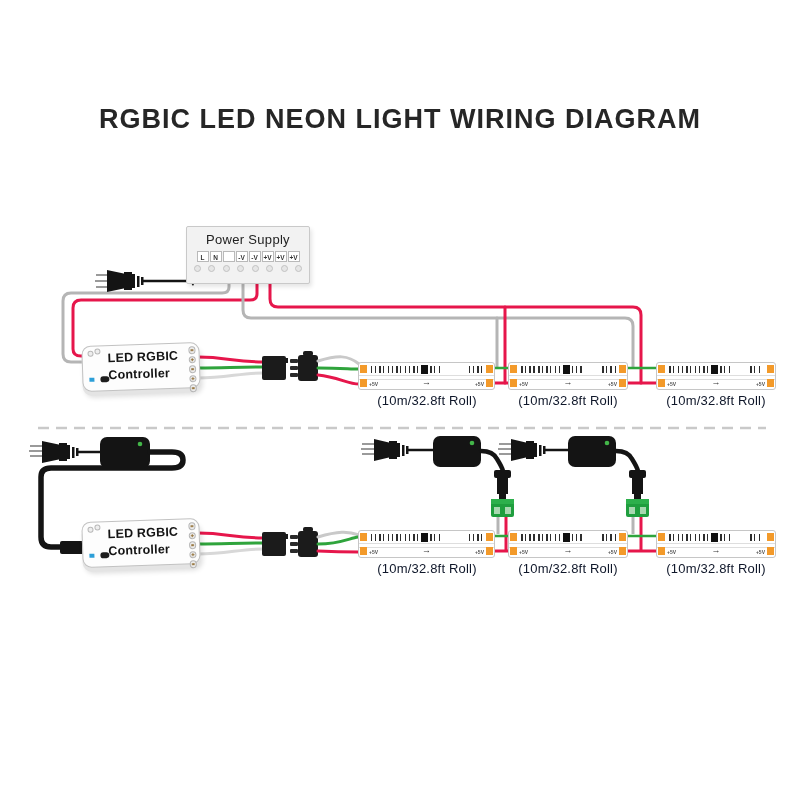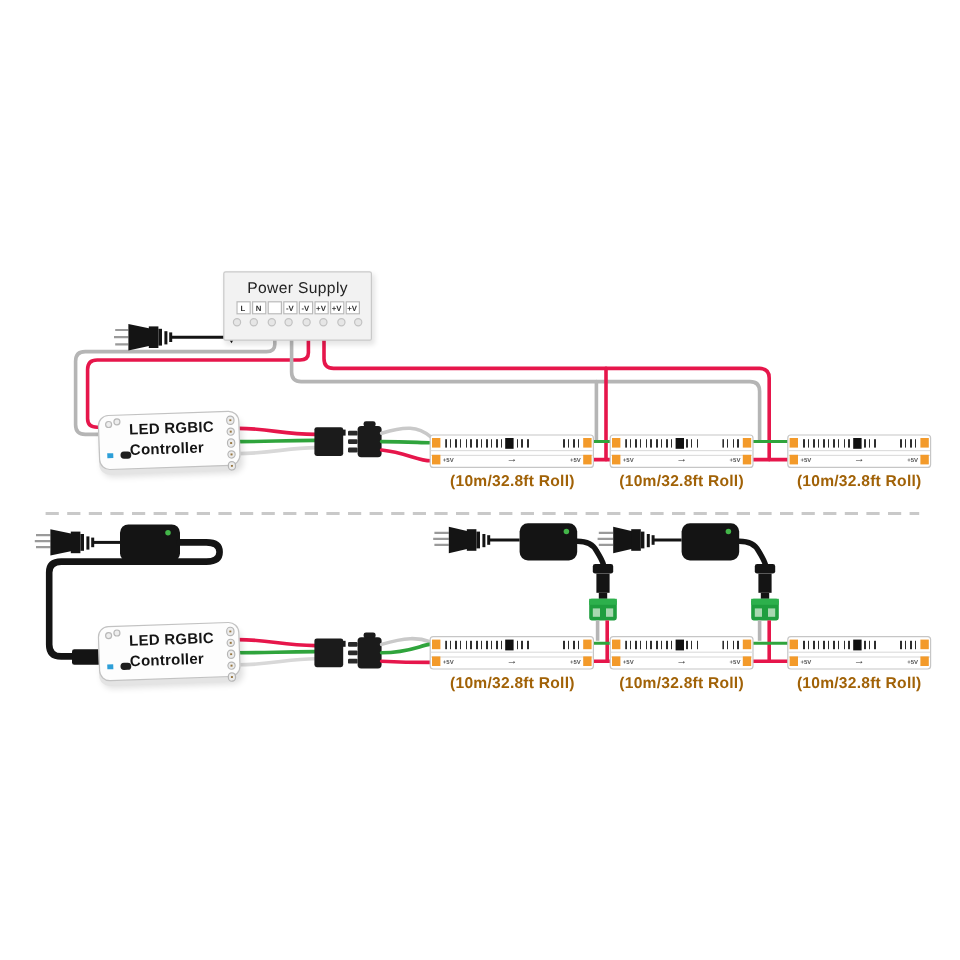--- a/index.html
+++ b/index.html
@@ -41,27 +41,28 @@
   .pad{position:absolute;width:7px;height:8px;background:#f39a2a;}
   .tl{left:1px;top:2px;} .bl{left:1px;top:16px;} .tr{right:1px;top:2px;} .br{right:1px;top:16px;}
   .comps{position:absolute;left:12px;top:3px;height:7px;width:52%;
          background:repeating-linear-gradient(90deg,#2e2e2e 0 1.5px,transparent 1.5px 4px,#2e2e2e 4px 5px,transparent 5px 8.5px);}
   .ic{position:absolute;left:46%;top:2px;width:7px;height:9px;background:#111;}
   .comps-r{left:auto;right:11px;width:14px;}
   .p5{position:absolute;top:18px;font-size:5px;font-weight:bold;color:#555;line-height:6px;}
   .p5.l{left:10px;} .p5.r{right:10px;}
   .arr{position:absolute;top:14px;left:0;right:0;text-align:center;font-size:9px;color:#333;line-height:11px;}
   .roll-label{position:absolute;width:170px;z-index:2;text-align:center;font-size:13px;
-              font-weight:700;color:#a16207;letter-spacing:.2px;}
+              font-weight:400;color:#0f172a;letter-spacing:.2px;}
 </style>
 </head>
 <body>
 
 <div class="canvas">
 
+  <div class="title">RGBIC LED NEON LIGHT WIRING DIAGRAM</div>
 
   <svg class="layer" width="800" height="800" viewBox="0 0 800 800">
 
     <path d="M38,428 H766" stroke="#c9c9c9" stroke-width="2.5" stroke-dasharray="11 7" fill="none"></path>
 
     <g fill="none" stroke-linecap="round">
       <path d="M229,280 V287 Q229,293 222,293 H71 Q63,293 63,301 V354 Q63,362 71,362 H86" stroke="#b5b5b5" stroke-width="3"></path>
       <path d="M257,280 V294 Q257,300 250,300 H81 Q73,300 73,308 V349 Q73,356 81,356 H86" stroke="#e6164b" stroke-width="3"></path>
       <path d="M243,280 V310 Q243,318 251,318 H625 Q633,318 633,326 V367" stroke="#b5b5b5" stroke-width="3"></path>
       <path d="M497,318 V367" stroke="#b5b5b5" stroke-width="3"></path>

